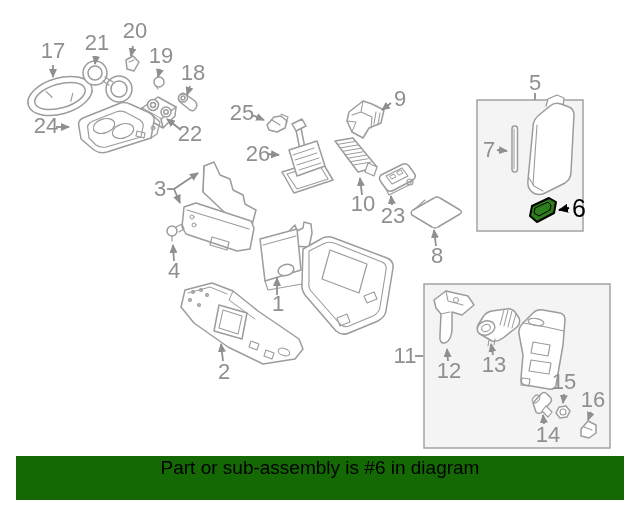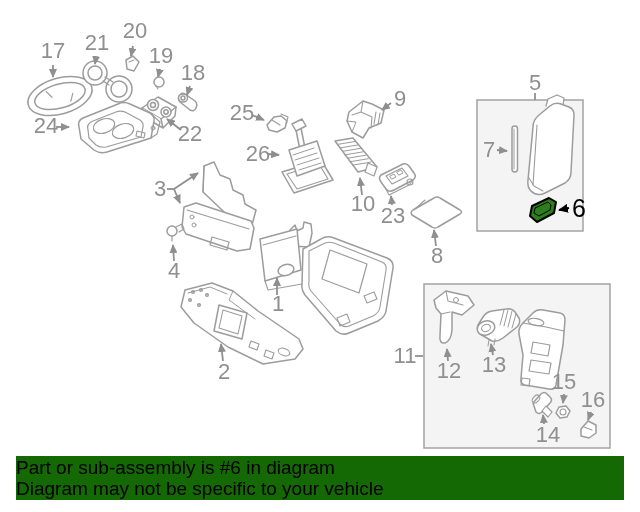--- a/index.html
+++ b/index.html
@@ -11,21 +11,21 @@
   svg text{
     font-family:"Liberation Sans",sans-serif;
     font-size:22px;fill:#8f8f8f;text-anchor:middle;
   }
   svg text.hl{font-size:25px;fill:#000000;}
   .lineart{stroke:#9c9c9c;stroke-width:1.5;fill:none;stroke-linejoin:round;stroke-linecap:round;}
   .arrow{stroke:#8f8f8f;stroke-width:1.8;fill:none;}
   .arrow-black{stroke:#000000;stroke-width:2;fill:none;}
   .banner{
     position:absolute;left:16px;top:456px;width:608px;height:44px;
-    background:#156905;color:#000000;
+    background:#156905;color:#000000;text-align:center;
     font-size:19px;line-height:21px;padding-top:1px;box-sizing:border-box;
   }
 </style>
 </head>
 <body>
 
 <div class="stage">
 <svg width="640" height="512" viewBox="0 0 640 512">
   <defs>
     <marker id="ah" markerUnits="userSpaceOnUse" markerWidth="9" markerHeight="8" refX="8" refY="4" orient="auto">
@@ -328,15 +328,14 @@
     <text x="242" y="120">25</text>
   </g>
   <g>
     <path class="arrow" d="M268,154 L279,155" marker-end="url(#ah)"></path>
     <text x="258" y="161">26</text>
   </g>
 </svg>
 
 <div class="banner">
   <div>Part or sub-assembly is #6 in diagram</div>
-  <div>Diagram may not be specific to your vehicle</div>
 </div>
 </div>
 
 </body></html>

